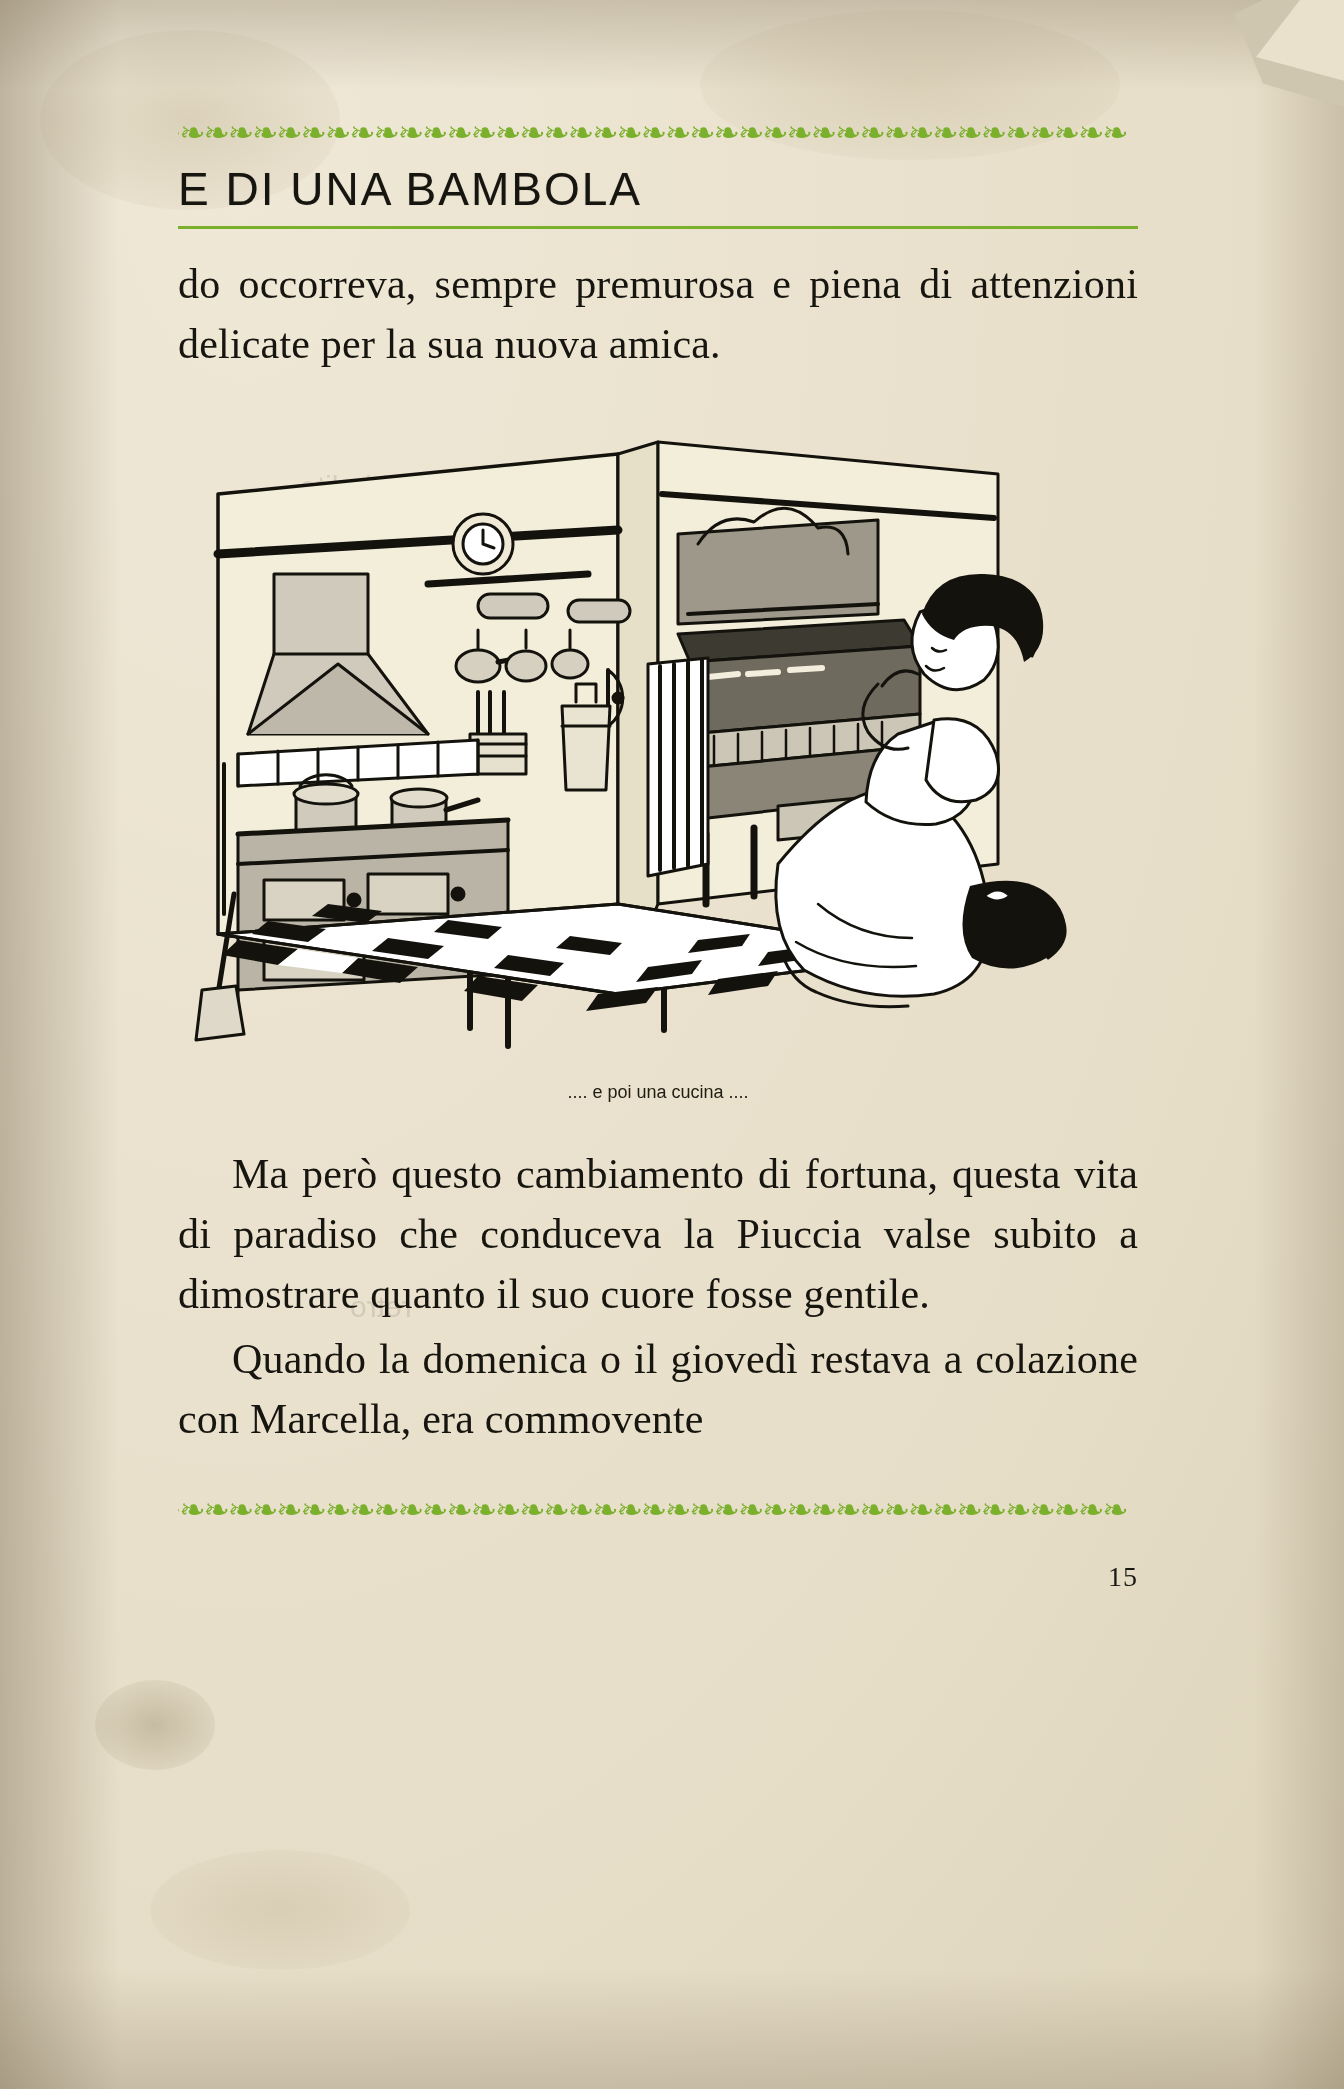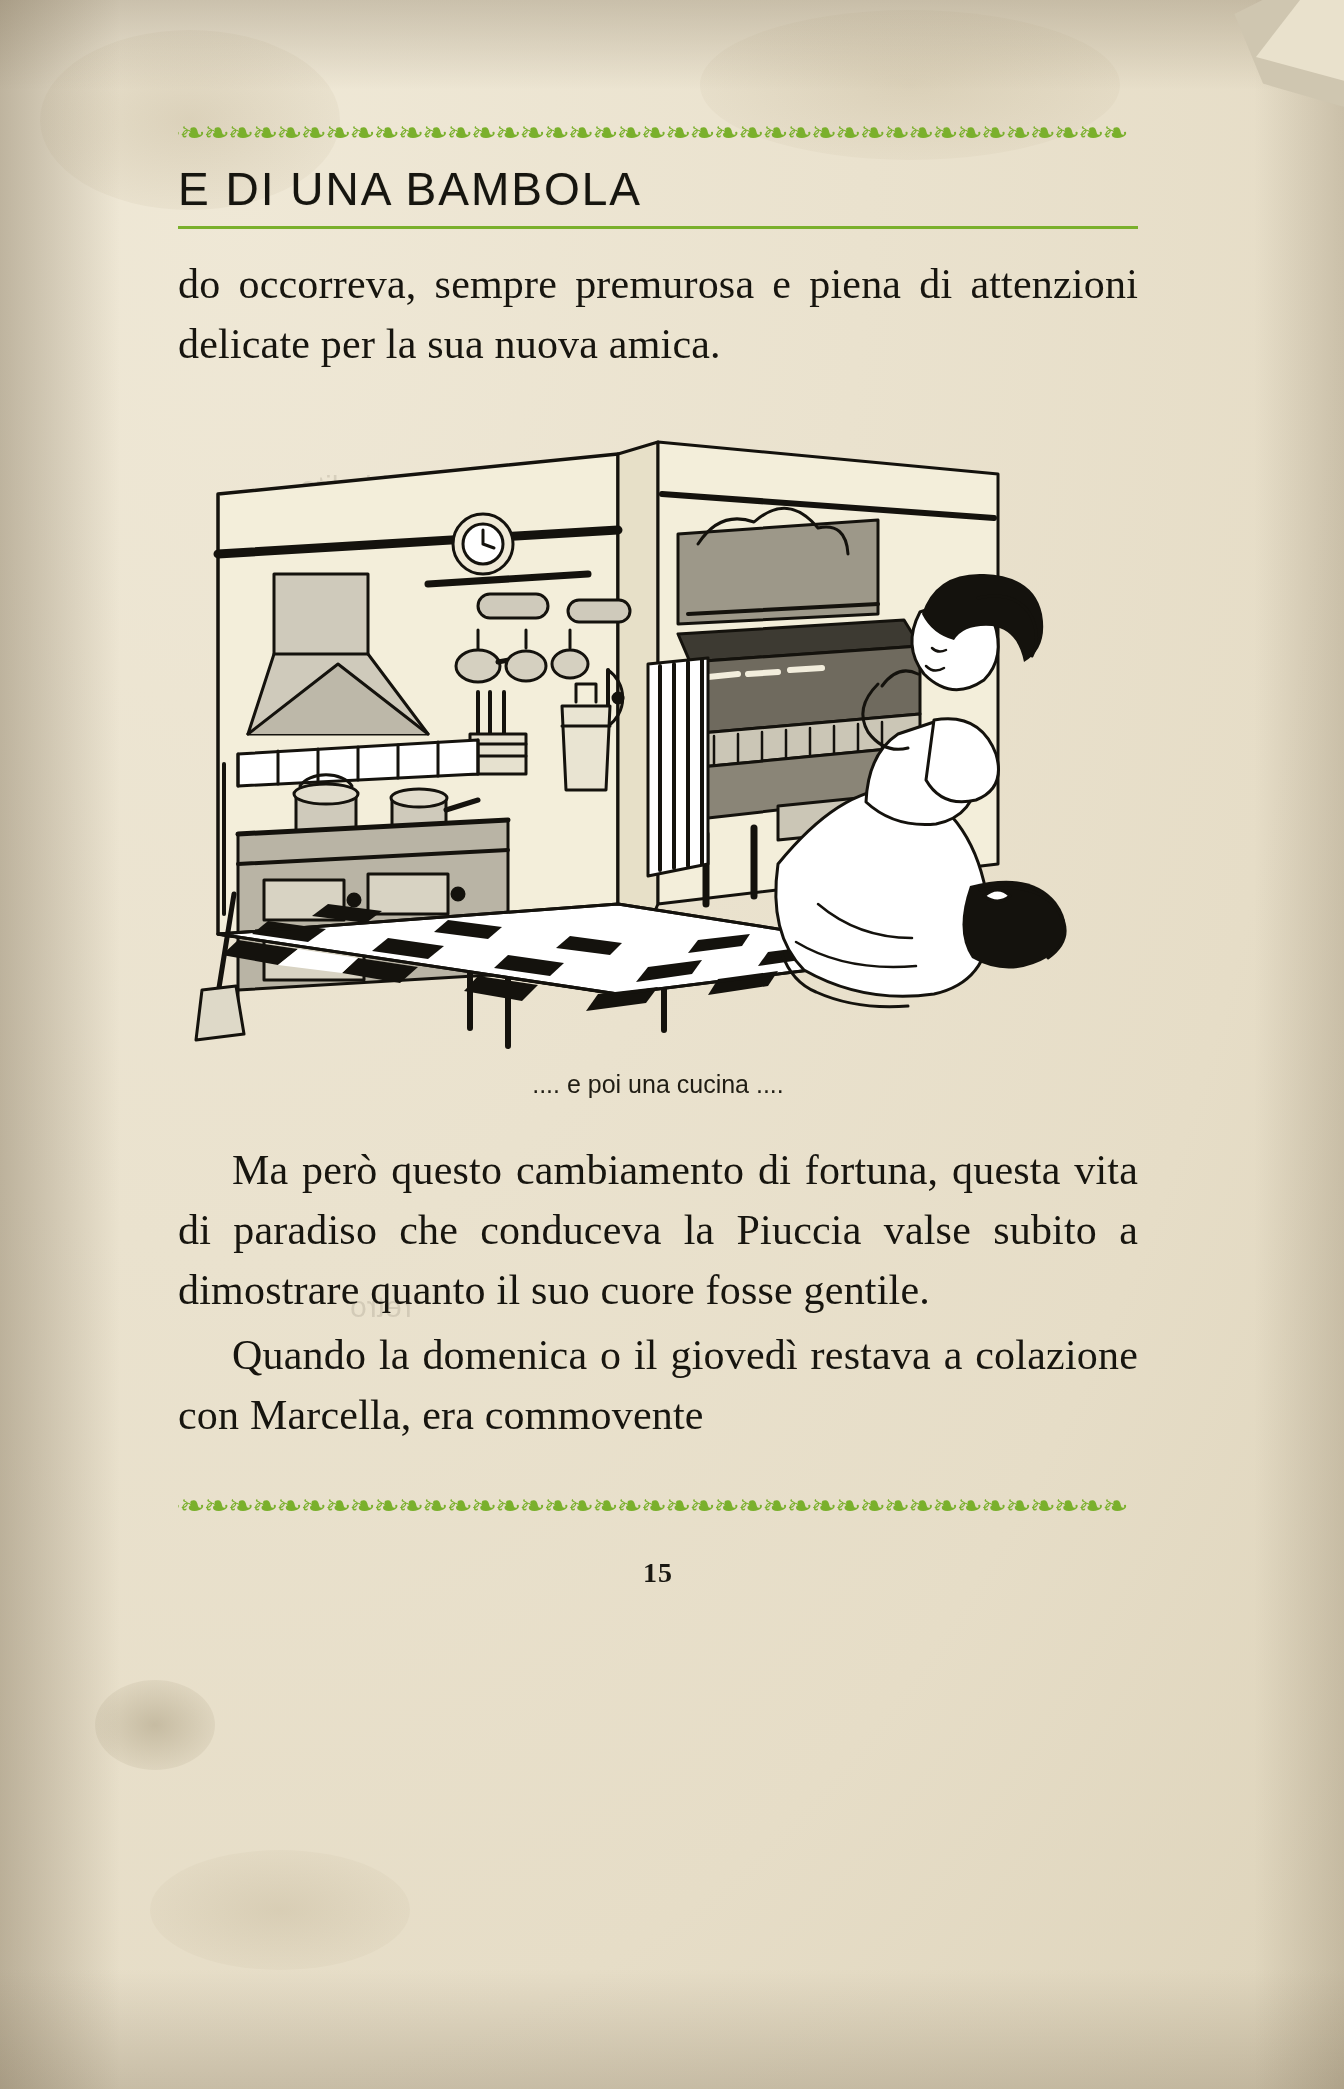--- a/index.html
+++ b/index.html
@@ -121,44 +121,43 @@
   p.body.indent { text-indent: 54px; }
   .para-gap { height: 6px; }
 
   
   .figure {
     margin: 60px 0 0 0;
     position: relative;
   }
   .figure-caption {
     text-align: center;
-    font-size: 25px;
+    font-size: 18px;
     color: #201d14;
-    margin-top: 16px;
+    margin-top: 28px;
     font-family: "Liberation Sans", sans-serif;
   }
   .illus-wrap {
     position: relative;
     width: 960px;
     height: 620px;
   }
   svg.illus { display: block; }
 
   .lower-text { margin-top: 42px; }
 
   .bottom-ornament { margin-top: 48px; }
 
   .folio {
-    text-align: center;
+    text-align: right;
     font-size: 28px;
     margin-top: 38px;
     color: #1a1812;
     font-family: "Liberation Serif", serif;
     letter-spacing: 1px;
-    font-weight: bold;
   }
 
   
   .ghost {
     position: absolute;
     color: rgba(60,55,40,0.13);
     font-size: 30px;
     font-family: "Liberation Sans", sans-serif;
     transform: scaleX(-1);
     pointer-events: none;

